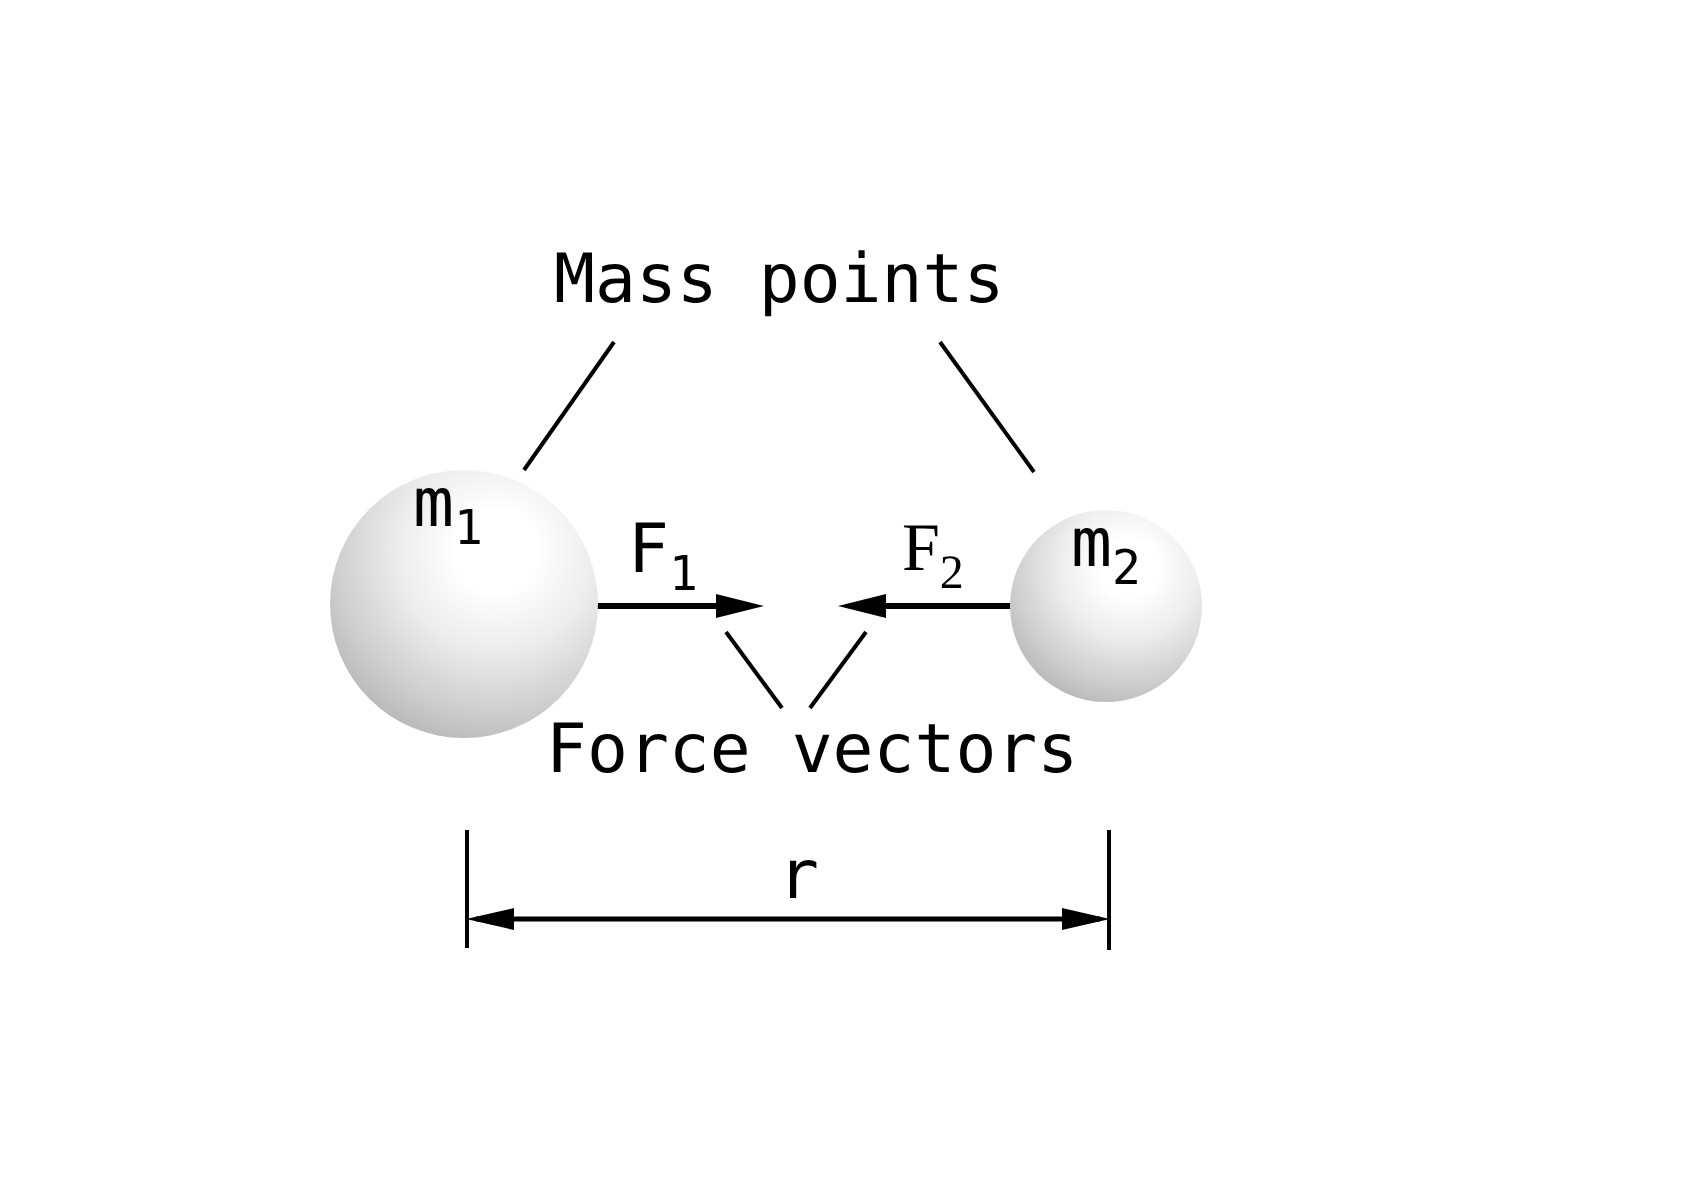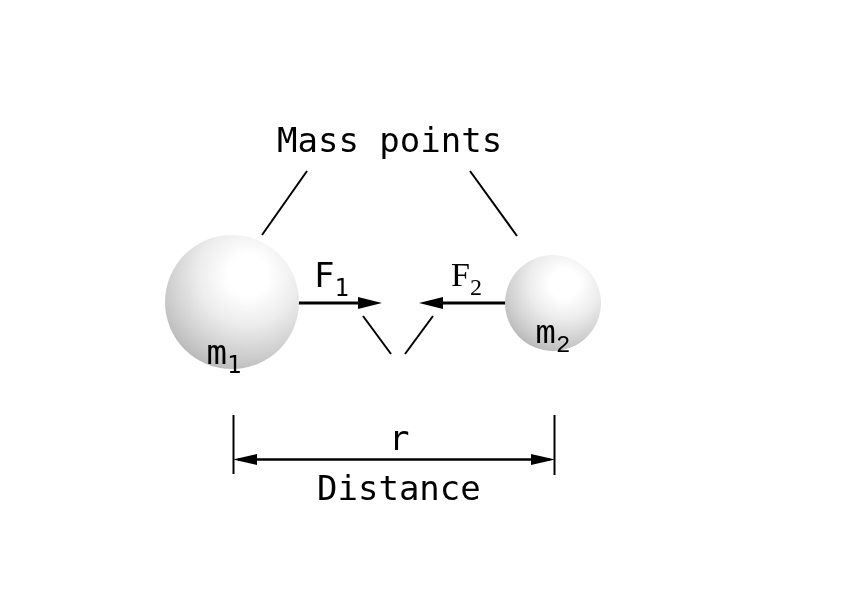--- a/index.html
+++ b/index.html
@@ -41,31 +41,31 @@
   .sub {
     font-size: 24px;
     line-height: 0;
     position: relative;
     top: 9px;
   }
   .sphere {
     position: absolute;
     border-radius: 50%;
     display: flex;
-    align-items: flex-end;
+    align-items: flex-start;
     justify-content: center;
     background: radial-gradient(circle at 62% 30%,
       var(--sphere-highlight) 0%,
       var(--sphere-highlight) 16%,
       #ececec 40%,
       var(--sphere-mid) 66%,
       var(--sphere-edge) 94%);
   }
   .sphere-1 { left: 165px; top: 235px; width: 134px; height: 134px; padding-right: 16px; }
-  .sphere-2 { left: 505px; top: 255px; width: 96px; height: 96px; font-family: Liberation Mono, monospace; }
+  .sphere-2 { left: 505px; top: 255px; width: 96px; height: 96px; }
   .sphere .label { position: static; }
   .lbl-mass-points   { left: 277px; top: 123px; text-align: right; }
   .lbl-f1            { left: 314px; top: 258px; text-align: center; }
   .lbl-f2            { left: 451px; top: 258px; font-family: Liberation Serif, serif; }
   .lbl-force-vectors { left: 273px; top: 358px; }
   .lbl-r             { left: 389px; top: 421px; }
   .lbl-distance      { left: 317px; top: 471px; }
 </style>
 </head>
 <body>
@@ -100,18 +100,18 @@
   <div class="sphere sphere-2">
     <span class="label"><span>m</span><span class="sub">2</span></span>
   </div>
 
   <div class="label lbl-mass-points">Mass points</div>
 
   <div class="label lbl-f1"><span>F</span><span class="sub">1</span></div>
 
   <div class="label lbl-f2"><span>F</span><span class="sub">2</span></div>
 
+  <div class="label lbl-force-vectors">Force vectors</div>
 
   <div class="label lbl-r">r</div>
 
-  <div class="label lbl-distance">Distance</div>
 
 </div>
 
 </body></html>

